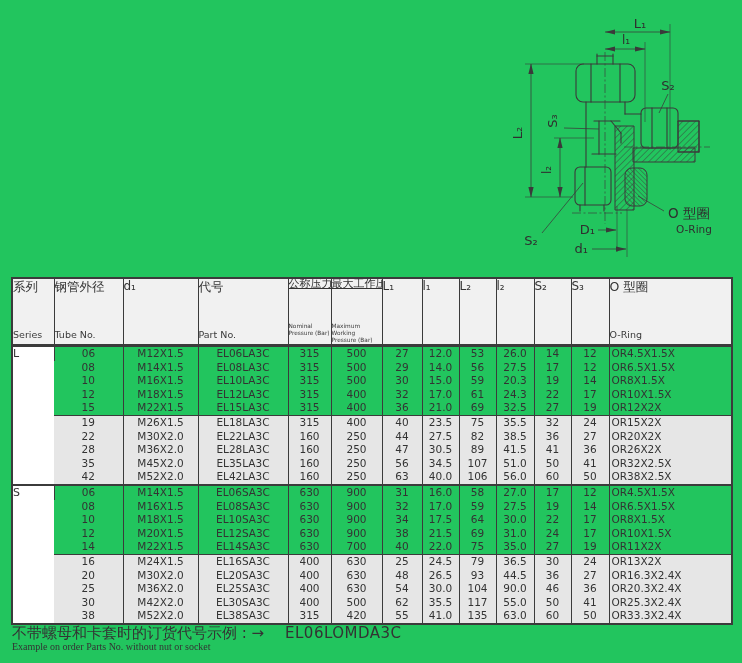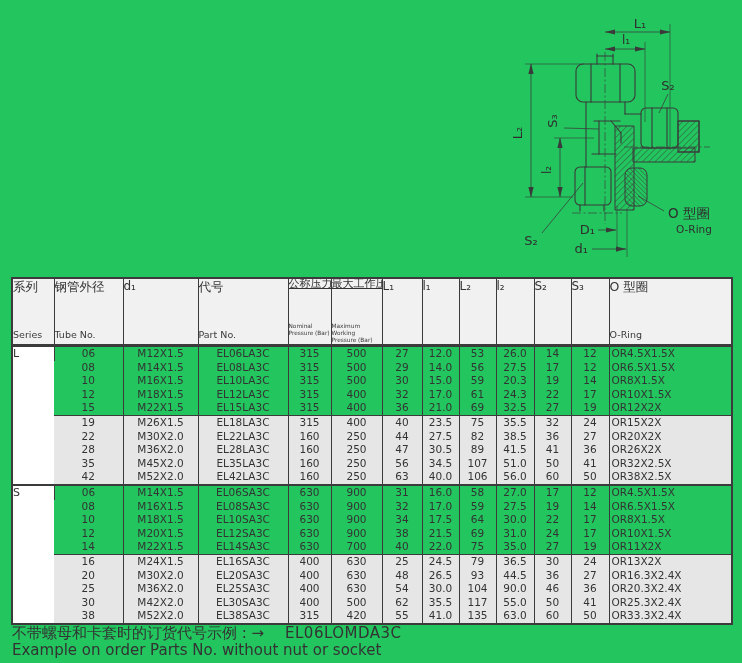--- a/index.html
+++ b/index.html
@@ -34,21 +34,21 @@
   tbody td{font-size:10.5px;text-align:center;line-height:13.6px;}
   tbody td.oring{text-align:left;padding-left:2px;}
   td.series-cell{vertical-align:top;text-align:left;padding:1px 0 0 10px;font-size:11px;background:#fff;}
   tr.shaded td{background:#e6e6e6;}
   tr.group-top td{border-top:1.5px solid #3b3b3b;}
   tr.section-top td{border-top:2px solid #3b3b3b;}
 
   
   .note-zh{position:absolute;left:12px;top:624px;font-size:15px;}
   .note-example{position:absolute;left:285px;top:624px;font-size:15px;letter-spacing:0.5px;}
-  .note-en{position:absolute;left:12px;top:641px;font-size:15px;}
+  .note-en{position:absolute;left:12px;top:641px;font-size:10px;font-family:Liberation Serif, serif;}
 </style>
 </head>
 <body>
 
 <div class="page">
 
   <svg class="diagram" width="244" height="262" viewBox="0 0 244 262">
     <defs>
       <marker id="ae" markerWidth="11" markerHeight="6" refX="10" refY="3" orient="auto" markerUnits="userSpaceOnUse">
         <path d="M0,0.4 L10.5,3 L0,5.6 Z" fill="#3a3a3a"></path>

